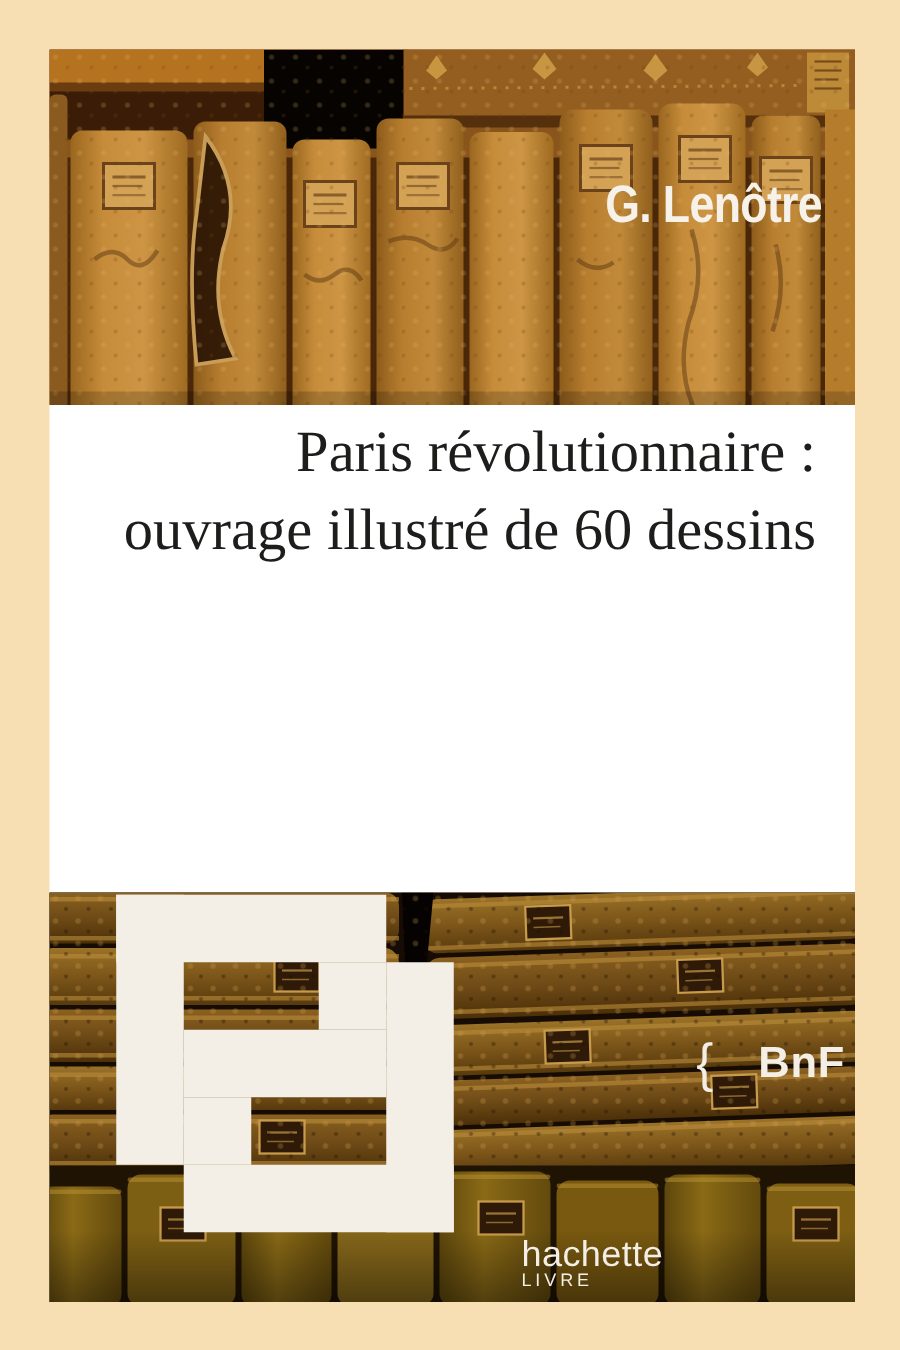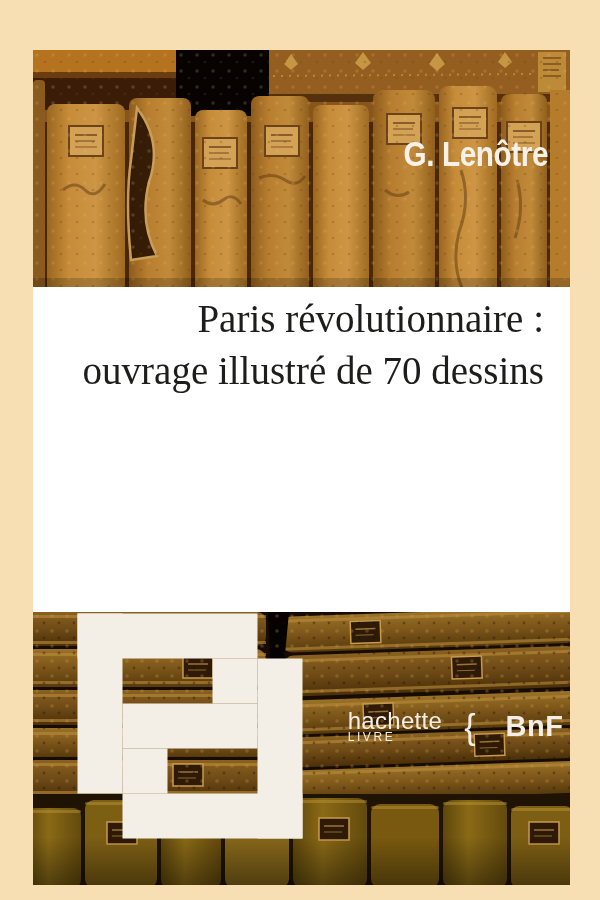--- a/index.html
+++ b/index.html
@@ -1,21 +1,21 @@
 <!DOCTYPE html>
 <html style="--frame: #f7deb3; --band: #ffffff; --title-text: #1d1d1b; --author-text: #f6f2ea; --logo-text: #f3efe6; --photo-orange: #bc7d27; --photo-dark-brown: #3a1d06; --photo-deep-shadow: #120a03;"><head>
 <meta charset="utf-8">
 <style>
   html,body{margin:0;padding:0;}
   body{
     width:600px;height:900px;position:relative;overflow:hidden;
     background:var(--frame,#f7deb3);
     font-family:"Liberation Sans",sans-serif;
   }
-  .inner{position:absolute;left:33px;top:50px;width:518px;height:835px;}
+  .inner{position:absolute;left:33px;top:33px;width:518px;height:835px;}
   .photo{position:absolute;left:0;width:537px;overflow:hidden;}
   .photo svg{display:block;width:100%;height:100%;}
   .photo-top{top:0;height:237px;background:#8a551c;}
   .photo-bottom{top:562px;height:273px;background:#170c03;}
   .author{
     position:absolute;right:22px;top:84px;
     font-size:35px;font-weight:bold;letter-spacing:-0.5px;
     color:var(--author-text,#f6f2ea);
     transform:scaleX(.85);transform-origin:100% 50%;
     white-space:nowrap;
@@ -30,21 +30,21 @@
     font-family:"Liberation Serif",serif;
     font-size:39px;line-height:52px;
     color:var(--title-text,#1d1d1b);
     white-space:nowrap;
   }
   .logos{
     position:absolute;left:0;right:0;bottom:9px;
     display:flex;justify-content:center;align-items:center;gap:22px;
     color:var(--logo-text,#f3efe6);
   }
-  .hachette{display:flex;align-items:center;gap:8px;}
+  .hachette{display:flex;align-items:flex-end;gap:8px;}
   .h-icon{width:30px;height:30px;color:var(--logo-text,#f3efe6);}
   .h-text{display:flex;flex-direction:column;align-items:flex-start;}
   .h-word{font-size:24px;line-height:21px;letter-spacing:.3px;}
   .h-sub{font-size:12px;line-height:12px;letter-spacing:2.6px;}
   .bnf{display:flex;align-items:center;}
   .bnf-brace{font-size:34px;font-weight:400;line-height:30px;margin-right:2px;transform:scaleY(1.05);}
   .bnf-word{font-size:29px;font-weight:bold;line-height:30px;letter-spacing:.5px;margin-left:28px;}
 </style>
 </head>
 <body>
@@ -134,21 +134,21 @@
       </g>
 
       <rect width="537" height="237" fill="url(#motT)"></rect>
       <rect y="228" width="537" height="9" fill="#000" opacity=".18"></rect>
     </svg>
     <div class="author">G. Lenôtre</div>
   </div>
 
   <div class="title-band">
     <div class="title-line">Paris révolutionnaire :</div>
-    <div class="title-line">ouvrage illustré de 70 dessins</div>
+    <div class="title-line">ouvrage illustré de 60 dessins</div>
   </div>
 
   <div class="photo photo-bottom">
     <svg viewBox="0 0 537 273" preserveAspectRatio="none">
       <defs>
         <linearGradient id="rg1" x1="0" y1="0" x2="0" y2="1">
           <stop offset="0" stop-color="#8a6120"></stop>
             <stop offset=".5" stop-color="#6e4a16"></stop>
           <stop offset="1" stop-color="#4c3009"></stop>
         </linearGradient>

